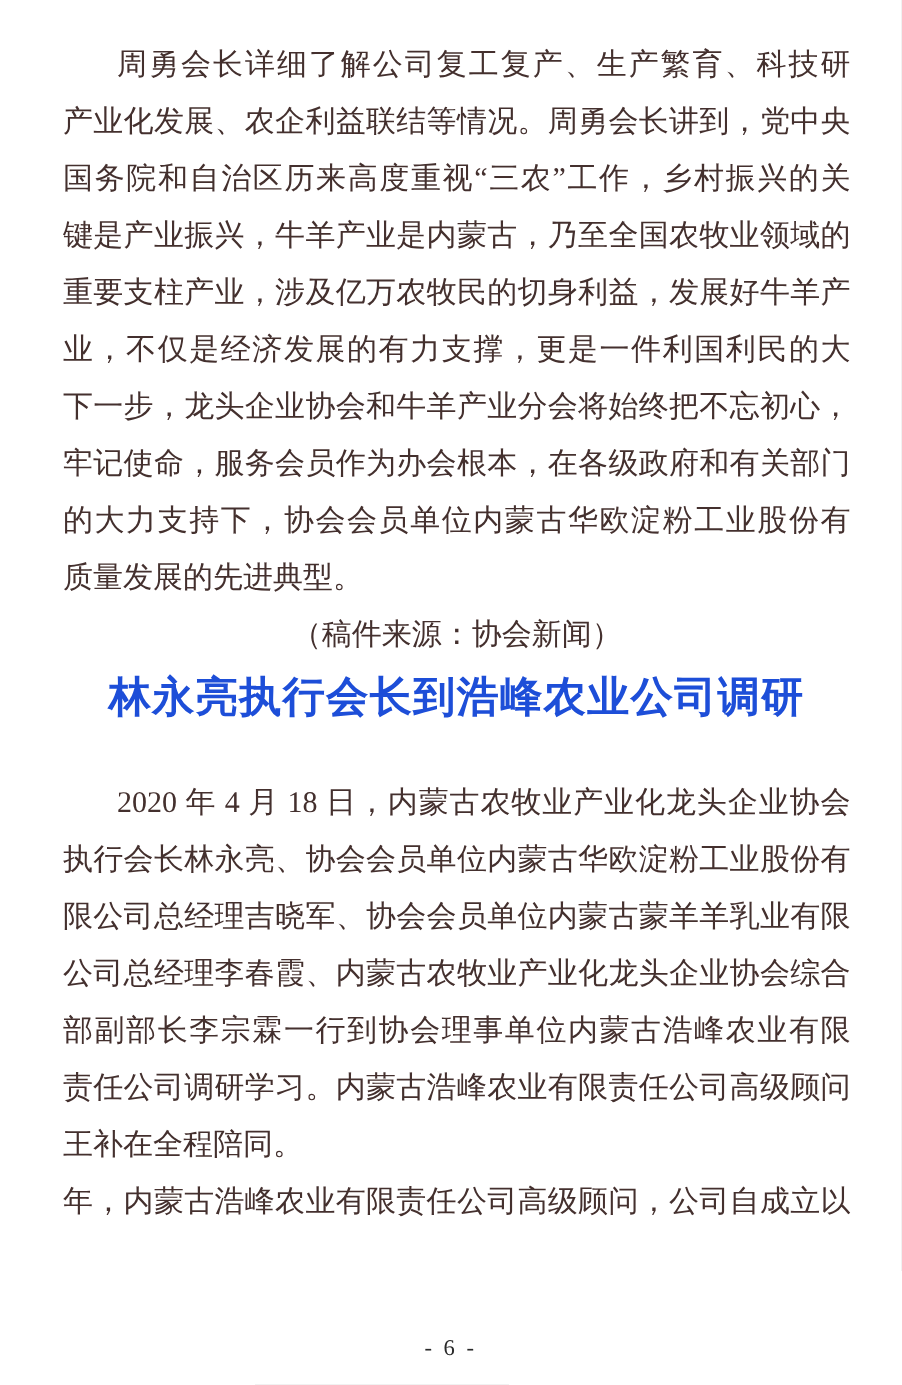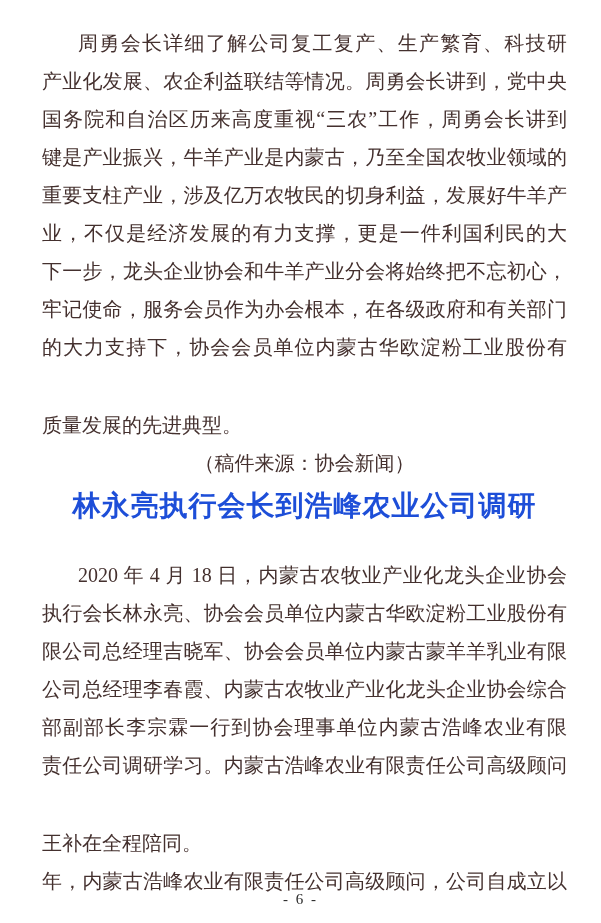--- a/index.html
+++ b/index.html
@@ -29,21 +29,20 @@
     height: 38px;
     text-align: justify;
     text-align-last: justify;
     overflow: hidden;
   }
   .para .line.indent {
     text-indent: 36px;
   }
   .para .line.end {
     text-align-last: left;
-    margin-top: 40px;
   }
   .source-line {
     font-size: 20px;
     line-height: 38px;
     height: 38px;
     text-align: center;
   }
   .article-title {
     margin: 6px 0 32px 0;
     font-size: 28px;
@@ -68,21 +67,21 @@
 </style>
 </head>
 <body>
 
 <div class="page">
   <div class="content">
 
     <div class="para">
         <div class="line indent">周勇会长详细了解公司复工复产、生产繁育、科技研发、</div>
         <div class="line">产业化发展、农企利益联结等情况。周勇会长讲到，党中央</div>
-        <div class="line">国务院和自治区历来高度重视“三农”工作，周勇会长讲到</div>
+        <div class="line">国务院和自治区历来高度重视“三农”工作，乡村振兴的关</div>
         <div class="line">键是产业振兴，牛羊产业是内蒙古，乃至全国农牧业领域的</div>
         <div class="line">重要支柱产业，涉及亿万农牧民的切身利益，发展好牛羊产</div>
         <div class="line">业，不仅是经济发展的有力支撑，更是一件利国利民的大事。</div>
         <div class="line">下一步，龙头企业协会和牛羊产业分会将始终把不忘初心，</div>
         <div class="line">牢记使命，服务会员作为办会根本，在各级政府和有关部门</div>
         <div class="line">的大力支持下，协会会员单位内蒙古华欧淀粉工业股份有</div>
         <div class="line end">质量发展的先进典型。</div>
       </div>
 
     <div class="source-line">（稿件来源：协会新闻）</div>

